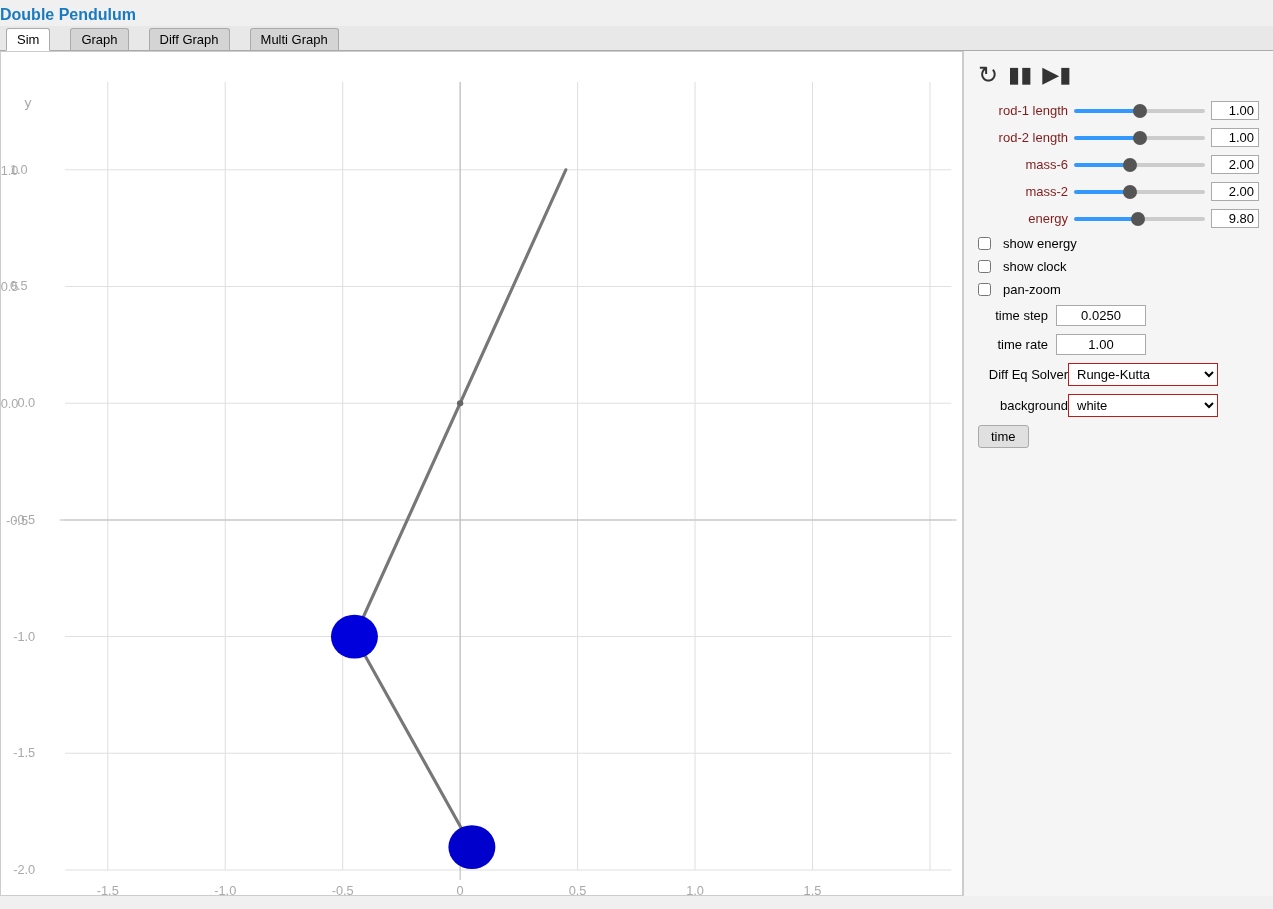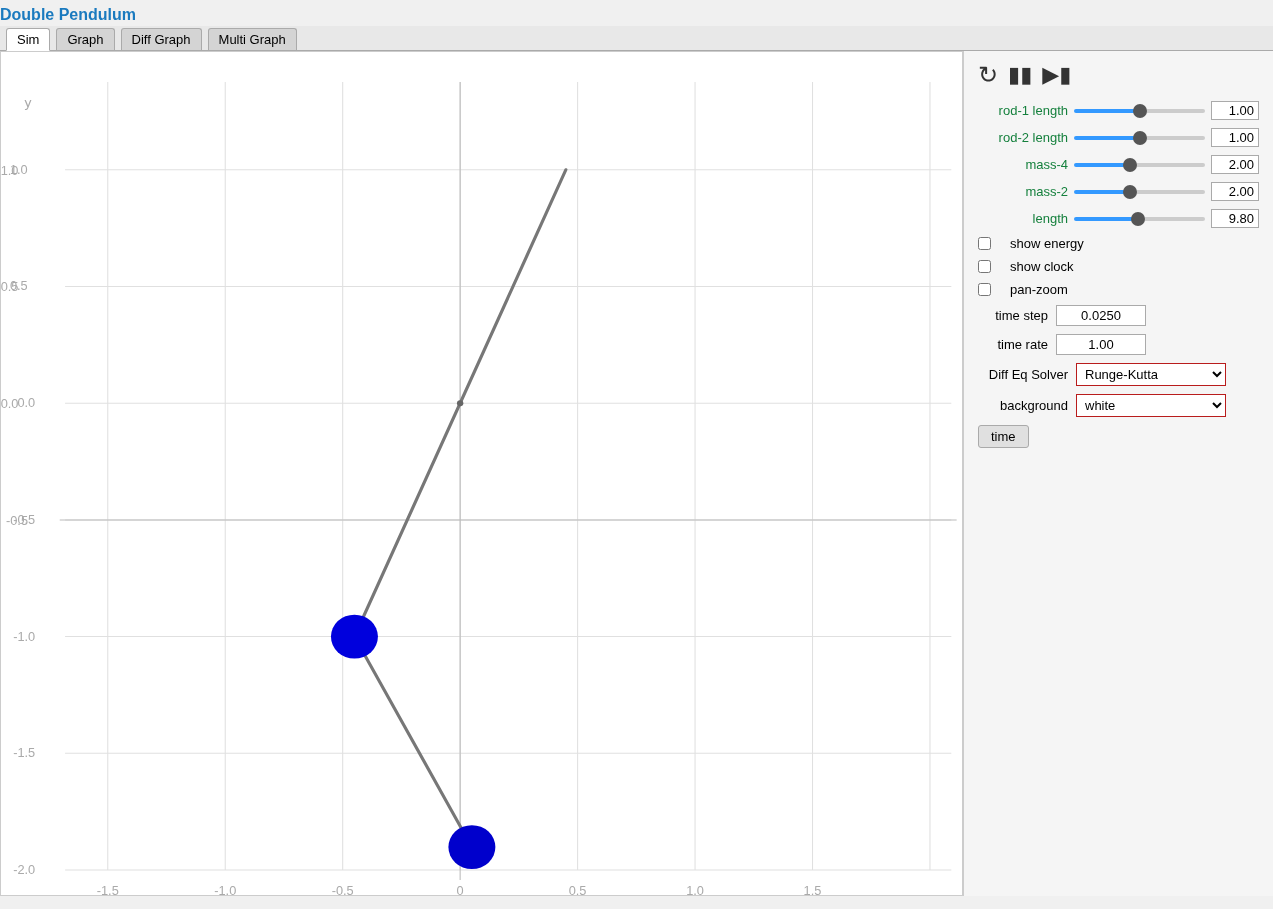--- a/index.html
+++ b/index.html
@@ -7,21 +7,21 @@
 
     #app-title {
       color: #1a7abf;
       font-size: 16px;
       font-weight: bold;
       padding: 6px 0 2px;
     }
 
     #tab-bar {
       display: flex;
-      gap: 6px;
+      gap: 20px;
       padding: 2px 6px 0;
       border-bottom: 1px solid #aaa;
       background: #e8e8e8;
     }
 
     .tab-btn {
       padding: 3px 10px;
       border: 1px solid #aaa;
       border-bottom: none;
       background: #d4d4d4;
@@ -70,21 +70,21 @@
 
     
     .param-row {
       display: flex;
       align-items: center;
       gap: 6px;
     }
     .param-label {
       width: 90px;
       font-size: 13px;
-      color: #15803d;
+      color: #7f1d1d;
       text-align: right;
     }
     .param-slider {
       flex: 1;
       -webkit-appearance: none;
       height: 4px;
       border-radius: 2px;
       outline: none;
       background: linear-gradient(to right, #4499ff 0%, #4499ff 50%, #ccc 50%, #ccc 100%);
     }
@@ -102,21 +102,21 @@
       padding: 1px 4px;
       text-align: right;
       font-size: 13px;
       background: white;
     }
 
     
     .check-row {
       display: flex;
       align-items: center;
-      gap: 19px;
+      gap: 12px;
       font-size: 13px;
     }
 
     
     .ts-row {
       display: flex;
       align-items: center;
       gap: 8px;
       font-size: 13px;
     }
@@ -127,21 +127,20 @@
       font-size: 13px;
       background: white;
       width: 90px;
       text-align: center;
     }
 
     
     .dd-row {
       display: flex;
       align-items: center;
-      gap: 8px;
       font-size: 13px;
     }
     .dd-label { width: 90px; text-align: right; }
     .dd-select {
       font-size: 13px;
       padding: 2px 4px;
       border: 1px solid #b91c1c;
       background: white;
       min-width: 150px;
     }
@@ -270,33 +269,33 @@
       <input type="text" class="param-value" value="1.00" style="">
     </div>
 
     <div class="param-row">
       <span class="param-label">rod-2 length</span>
       <input type="range" class="param-slider" min="0" max="100" value="50" style="width: 160px; background: linear-gradient(to right, rgb(51, 153, 255) 0%, rgb(51, 153, 255) 50%, rgb(204, 204, 204) 50%, rgb(204, 204, 204) 100%);">
       <input type="text" class="param-value" value="1.00" style="">
     </div>
 
     <div class="param-row">
-      <span class="param-label">mass-4</span>
+      <span class="param-label">mass-6</span>
       <input type="range" class="param-slider" min="0" max="100" value="42" style="width: 160px; background: linear-gradient(to right, rgb(51, 153, 255) 0%, rgb(51, 153, 255) 42%, rgb(204, 204, 204) 42%, rgb(204, 204, 204) 100%);">
       <input type="text" class="param-value" value="2.00" style="">
     </div>
 
     <div class="param-row">
       <span class="param-label">mass-2</span>
       <input type="range" class="param-slider" min="0" max="100" value="42" style="width: 160px; background: linear-gradient(to right, rgb(51, 153, 255) 0%, rgb(51, 153, 255) 42%, rgb(204, 204, 204) 42%, rgb(204, 204, 204) 100%);">
       <input type="text" class="param-value" value="2.00" style="">
     </div>
 
     <div class="param-row">
-      <span class="param-label">length</span>
+      <span class="param-label">energy</span>
       <input type="range" class="param-slider" min="0" max="100" value="49" style="width: 160px; background: linear-gradient(to right, rgb(51, 153, 255) 0%, rgb(51, 153, 255) 49%, rgb(204, 204, 204) 49%, rgb(204, 204, 204) 100%);">
       <input type="text" class="param-value" value="9.80" style="">
     </div>
 
     <div class="check-row">
       <input type="checkbox" style="">
       <label>show energy</label>
     </div>
 
     <div class="check-row">

